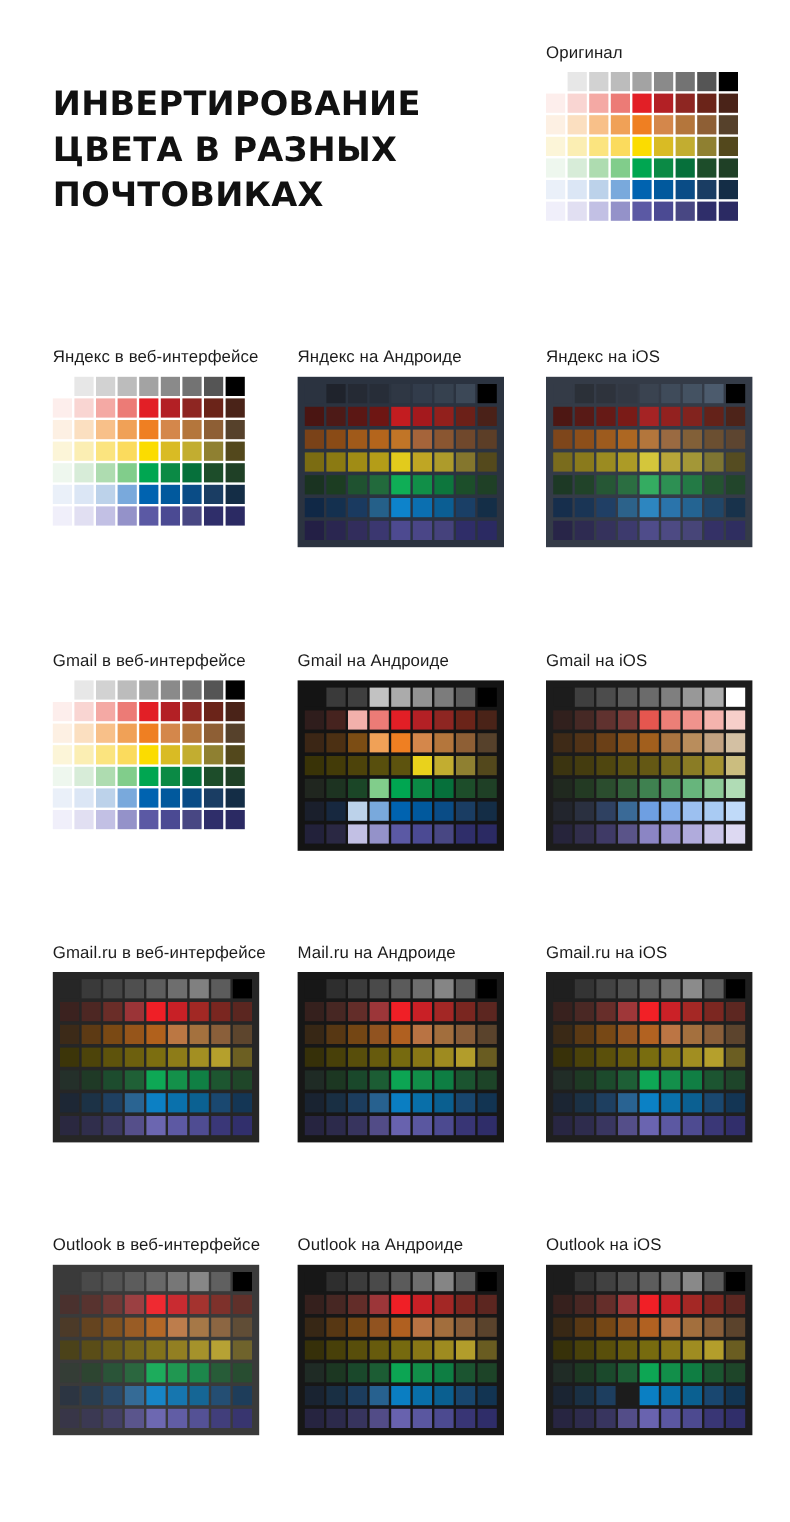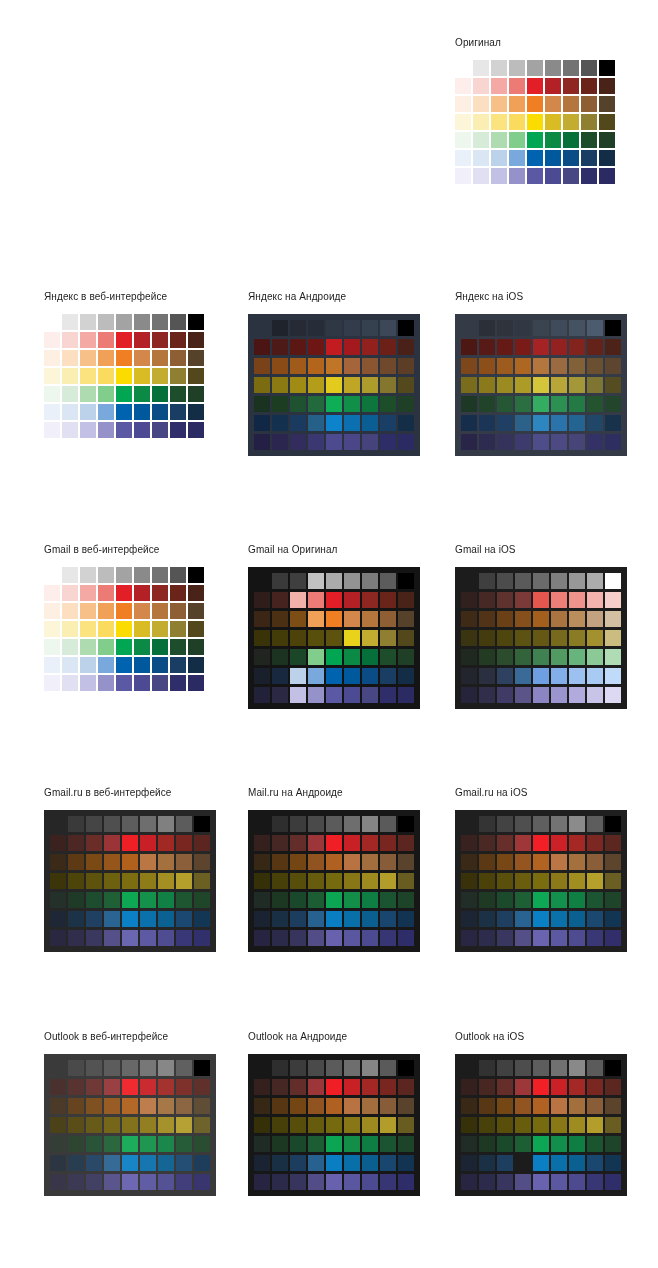--- a/index.html
+++ b/index.html
@@ -34,21 +34,21 @@
     line-height: 38px;
     letter-spacing: 0.2px;
     color: #111111;
     text-transform: uppercase;
     white-space: pre-line;
   }
 
   
   .panel { position: absolute; }
   .panel-label {
-    font-size: 10px;
+    font-size: 14px;
     line-height: 14px;
     color: #1c1c1c;
     letter-spacing: 0.1px;
     margin: 0 0 10px 0;
     white-space: nowrap;
   }
   .swatch-grid {
     display: grid;
     grid-template-columns: repeat(9, 16px);
     grid-auto-rows: 16px;
@@ -69,20 +69,23 @@
   
   .rowA { top: 290px; }
   .rowB { top: 543px; }
   .rowC { top: 786px; }
   .rowD { top: 1030px; }
 </style>
 </head>
 <body>
 
 <div id="header">
+  <div id="page-title">ИНВЕРТИРОВАНИЕ
+ЦВЕТА В РАЗНЫХ
+ПОЧТОВИКАХ</div>
 
   <div class="panel col3" style="top:36px;">
     <div class="panel-label">Оригинал</div>
     <div class="swatch-grid">
         <div class="swatch" style="background: rgb(255, 255, 255);"></div>
         <div class="swatch" style="background: rgb(231, 231, 231);"></div>
         <div class="swatch" style="background: rgb(210, 210, 210);"></div>
         <div class="swatch" style="background: rgb(188, 188, 188);"></div>
         <div class="swatch" style="background: rgb(163, 163, 163);"></div>
         <div class="swatch" style="background: rgb(138, 138, 138);"></div>
@@ -414,21 +417,21 @@
         <div class="swatch" style="background: rgb(194, 192, 228);"></div>
         <div class="swatch" style="background: rgb(148, 146, 201);"></div>
         <div class="swatch" style="background: rgb(91, 89, 164);"></div>
         <div class="swatch" style="background: rgb(75, 74, 147);"></div>
         <div class="swatch" style="background: rgb(72, 71, 131);"></div>
         <div class="swatch" style="background: rgb(47, 46, 106);"></div>
         <div class="swatch" style="background: rgb(43, 42, 99);"></div>
       </div>
     </div>
     <div class="panel col2 rowB">
-      <div class="panel-label">Gmail на Оригинал</div>
+      <div class="panel-label">Gmail на Андроиде</div>
       <div class="swatch-grid padded" style="background: rgb(20, 20, 20);">
         <div class="swatch" style="background: rgb(20, 20, 20);"></div>
         <div class="swatch" style="background: rgb(58, 58, 58);"></div>
         <div class="swatch" style="background: rgb(63, 63, 63);"></div>
         <div class="swatch" style="background: rgb(194, 194, 194);"></div>
         <div class="swatch" style="background: rgb(171, 171, 171);"></div>
         <div class="swatch" style="background: rgb(147, 147, 147);"></div>
         <div class="swatch" style="background: rgb(124, 124, 124);"></div>
         <div class="swatch" style="background: rgb(92, 92, 92);"></div>
         <div class="swatch" style="background: rgb(0, 0, 0);"></div>

